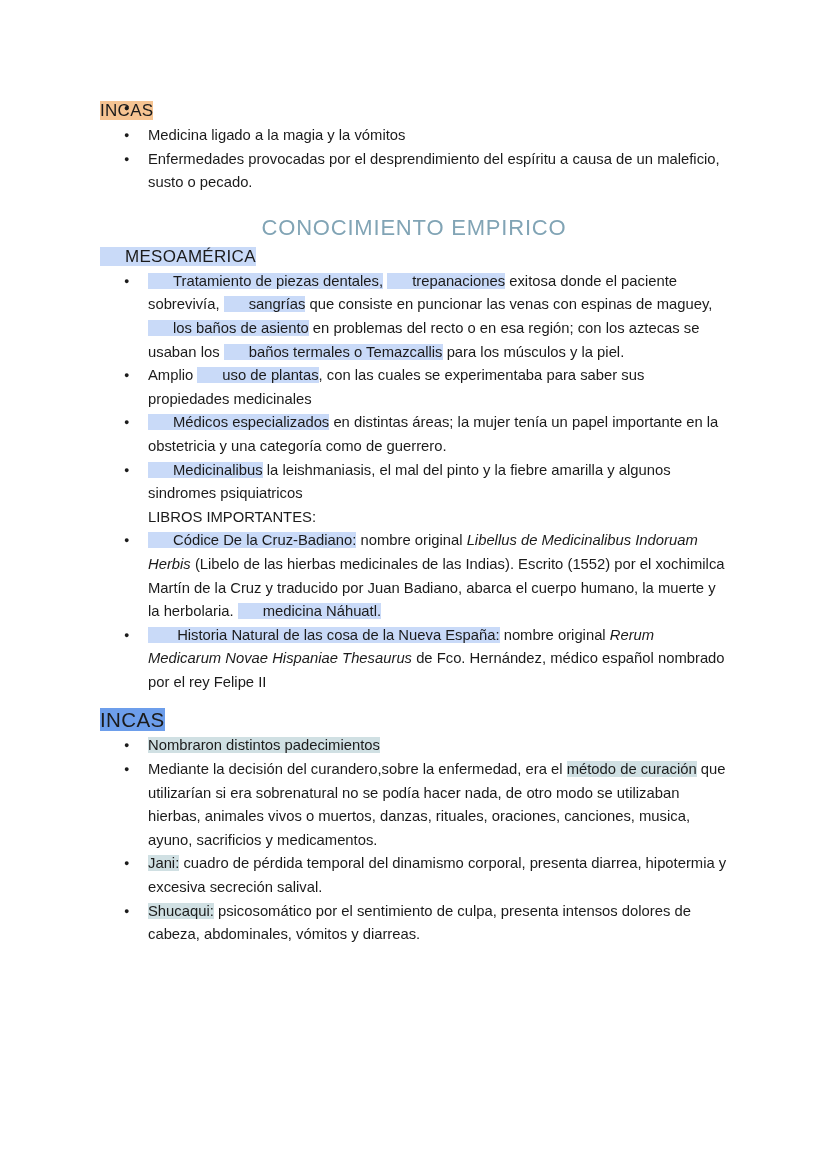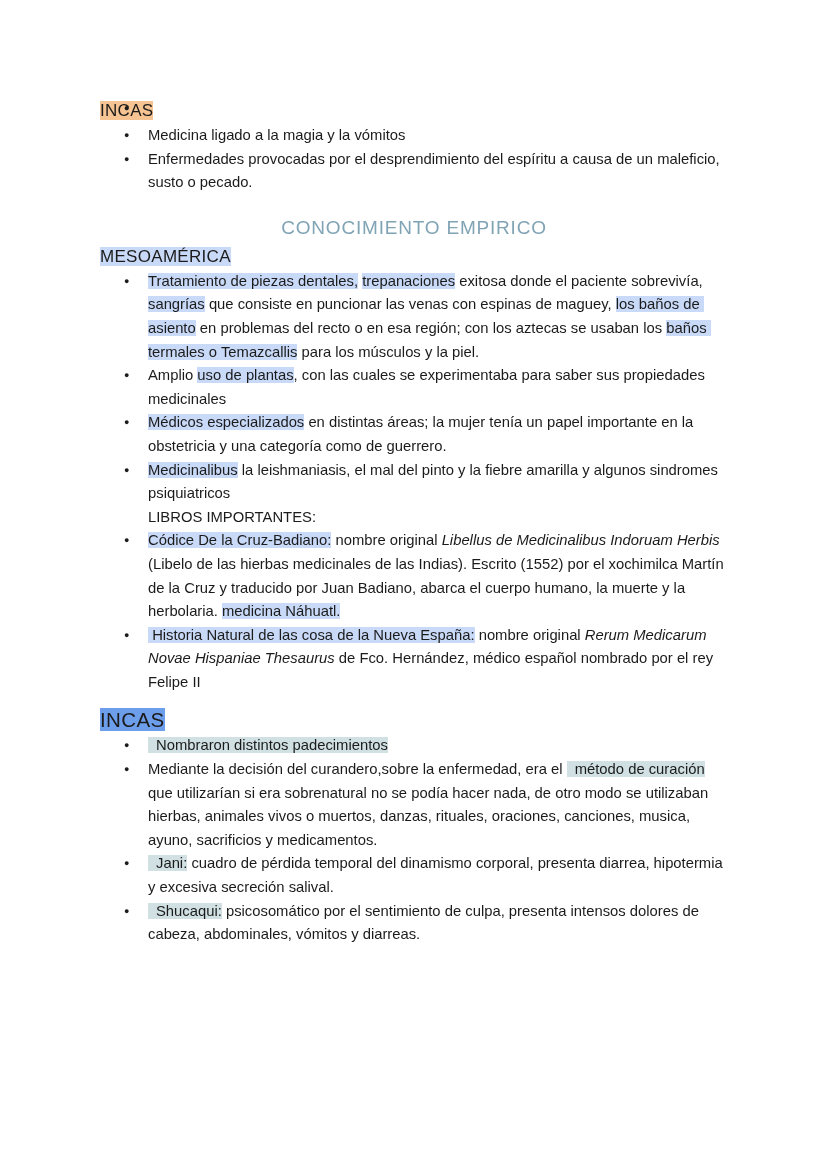--- a/index.html
+++ b/index.html
@@ -18,29 +18,29 @@
   }
   .doc-list { margin: 0; padding: 0 0 0 48px; list-style: none; }
   .doc-list li { position: relative; }
   .bullet-icon {
     position: absolute; left: -24px; top: 0;
     font-size: 9px; line-height: 23.6px; color: var(--text-color, #1b1b1b);
   }
   .run { white-space: pre-wrap; }
   .it { font-style: italic; }
   .hl-orange     { background: var(--hl-orange, #f6c492); }
-  .hl-blue       { background: var(--hl-blue, #c9daf8); }
+  .hl-blue       { background: var(--hl-blue, #c9daf8); padding-left: 25px; }
   .hl-cornflower { background: var(--hl-cornflower, #6d9eeb); }
-  .hl-cyan       { background: var(--hl-cyan, #d0e0e3); padding-left: 8px; }
+  .hl-cyan       { background: var(--hl-cyan, #d0e0e3); }
   .section-label {
     font-size: 17px; line-height: 27px; letter-spacing: 0.3px;
   }
   .center-heading {
     text-align: center;
-    font-size: 19px; line-height: 30px;
+    font-size: 22px; line-height: 30px;
     letter-spacing: 0.8px;
     color: var(--heading-color, #81a4b5);
     margin: 18px 0 0 0;
   }
   .big-label {
     font-size: 20.5px; line-height: 28px; letter-spacing: 0.4px;
     margin: 12px 0 0 0;
   }
 </style>
 </head>

